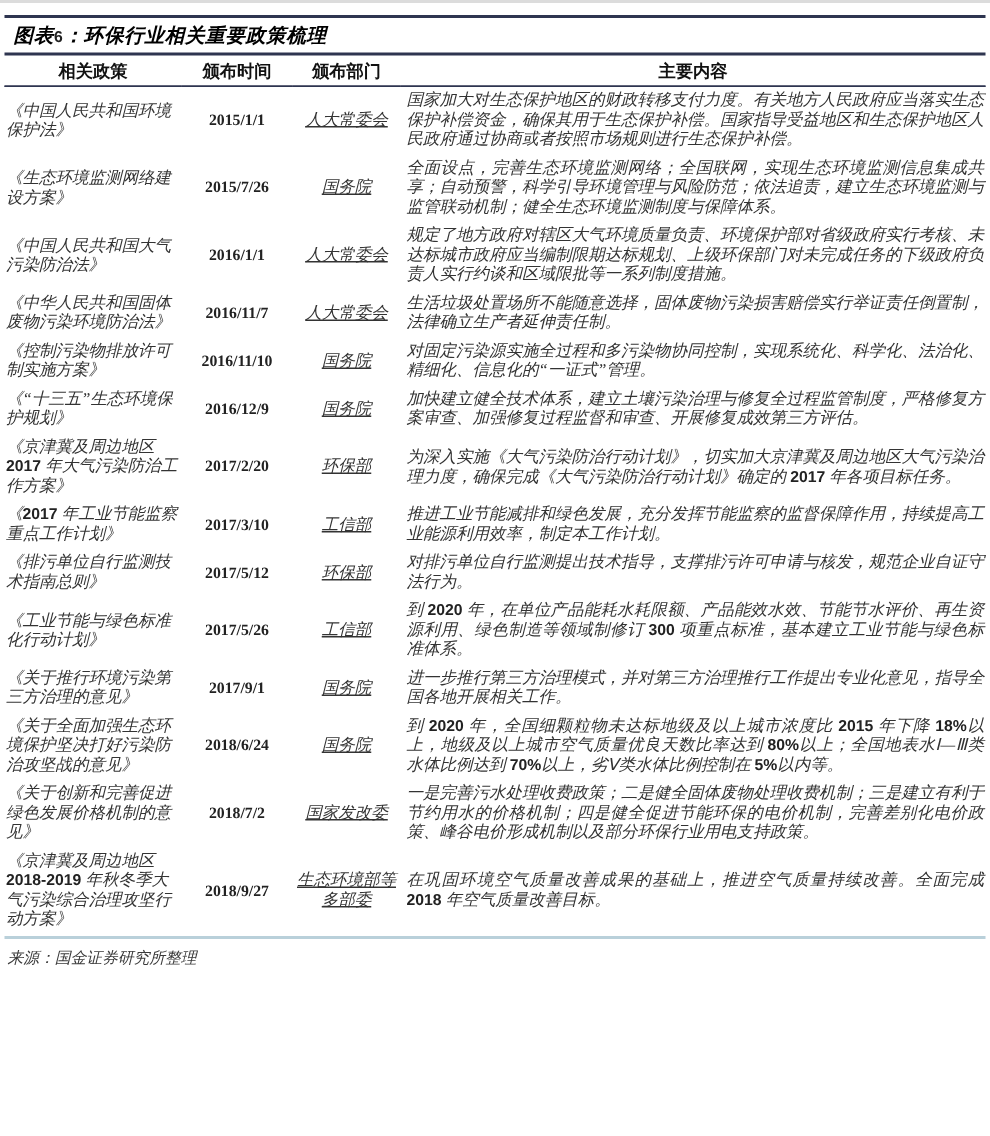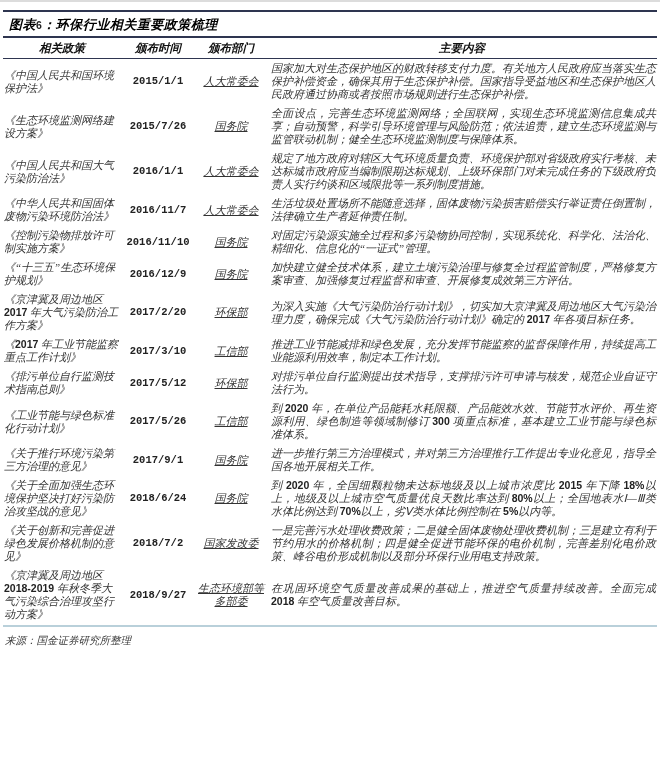--- a/index.html
+++ b/index.html
@@ -29,38 +29,37 @@
     letter-spacing: 0.5px;
   }
   table.policy-table { width: 100%; border-collapse: collapse; table-layout: fixed; }
   col.c-policy  { width: 118px; }
   col.c-date    { width: 74px; }
   col.c-dept    { width: 72px; }
   col.c-content { width: auto; }
   thead th {
     font-size: 11.5px;
     font-weight: bold;
-    font-style: italic;
     text-align: center;
     color: #111111;
     padding: 3px 0 2px 0;
     border-bottom: 1px solid #2e3550;
   }
   tbody td {
     font-size: 11px;
     line-height: 13px;
     padding: 3px 1px;
     vertical-align: middle;
     font-style: italic;
     color: #333333;
   }
   td.policy  { text-align: left; }
   td.date    {
     text-align: center;
-    font-family: Liberation Mono, monospace;
+    font-family: Liberation Serif, serif;
     font-style: normal;
     font-weight: bold;
     font-size: 10.5px;
     color: #222222;
   }
   td.dept    { text-align: center; text-decoration: underline; }
   td.content { text-align: justify; padding-left: 4px; }
   .num {
     font-family: "Liberation Sans", sans-serif;
     font-style: normal;

